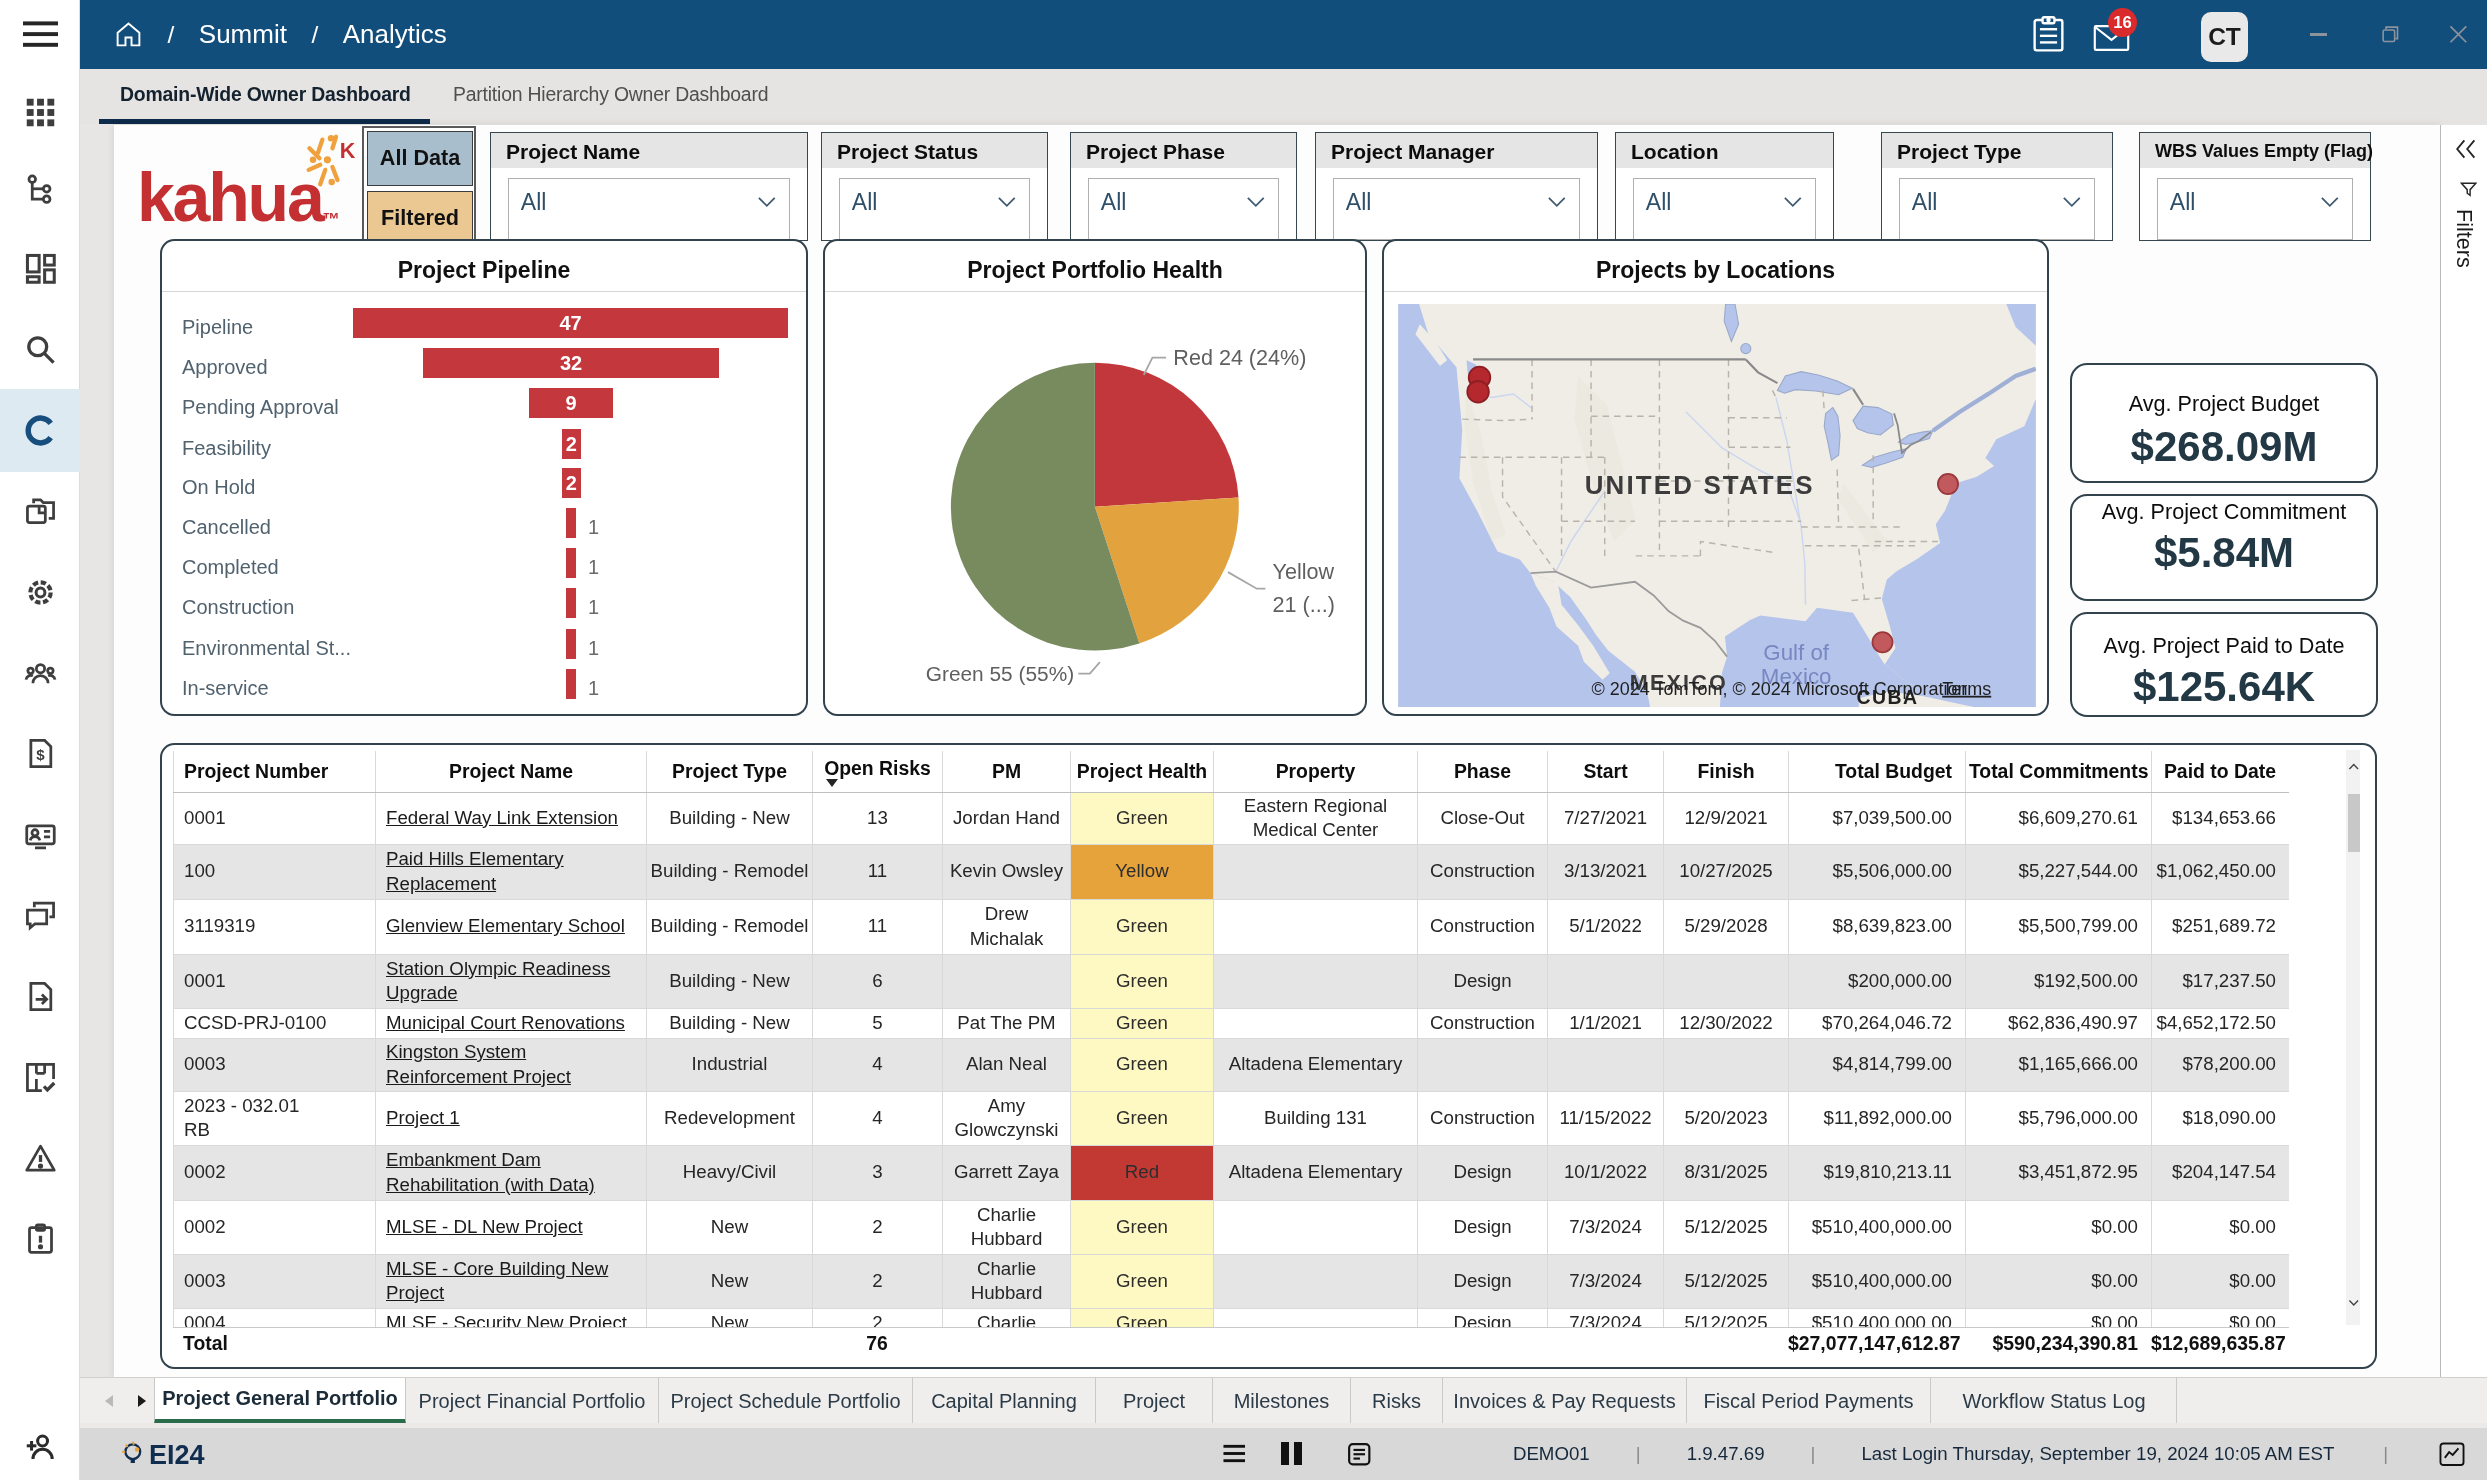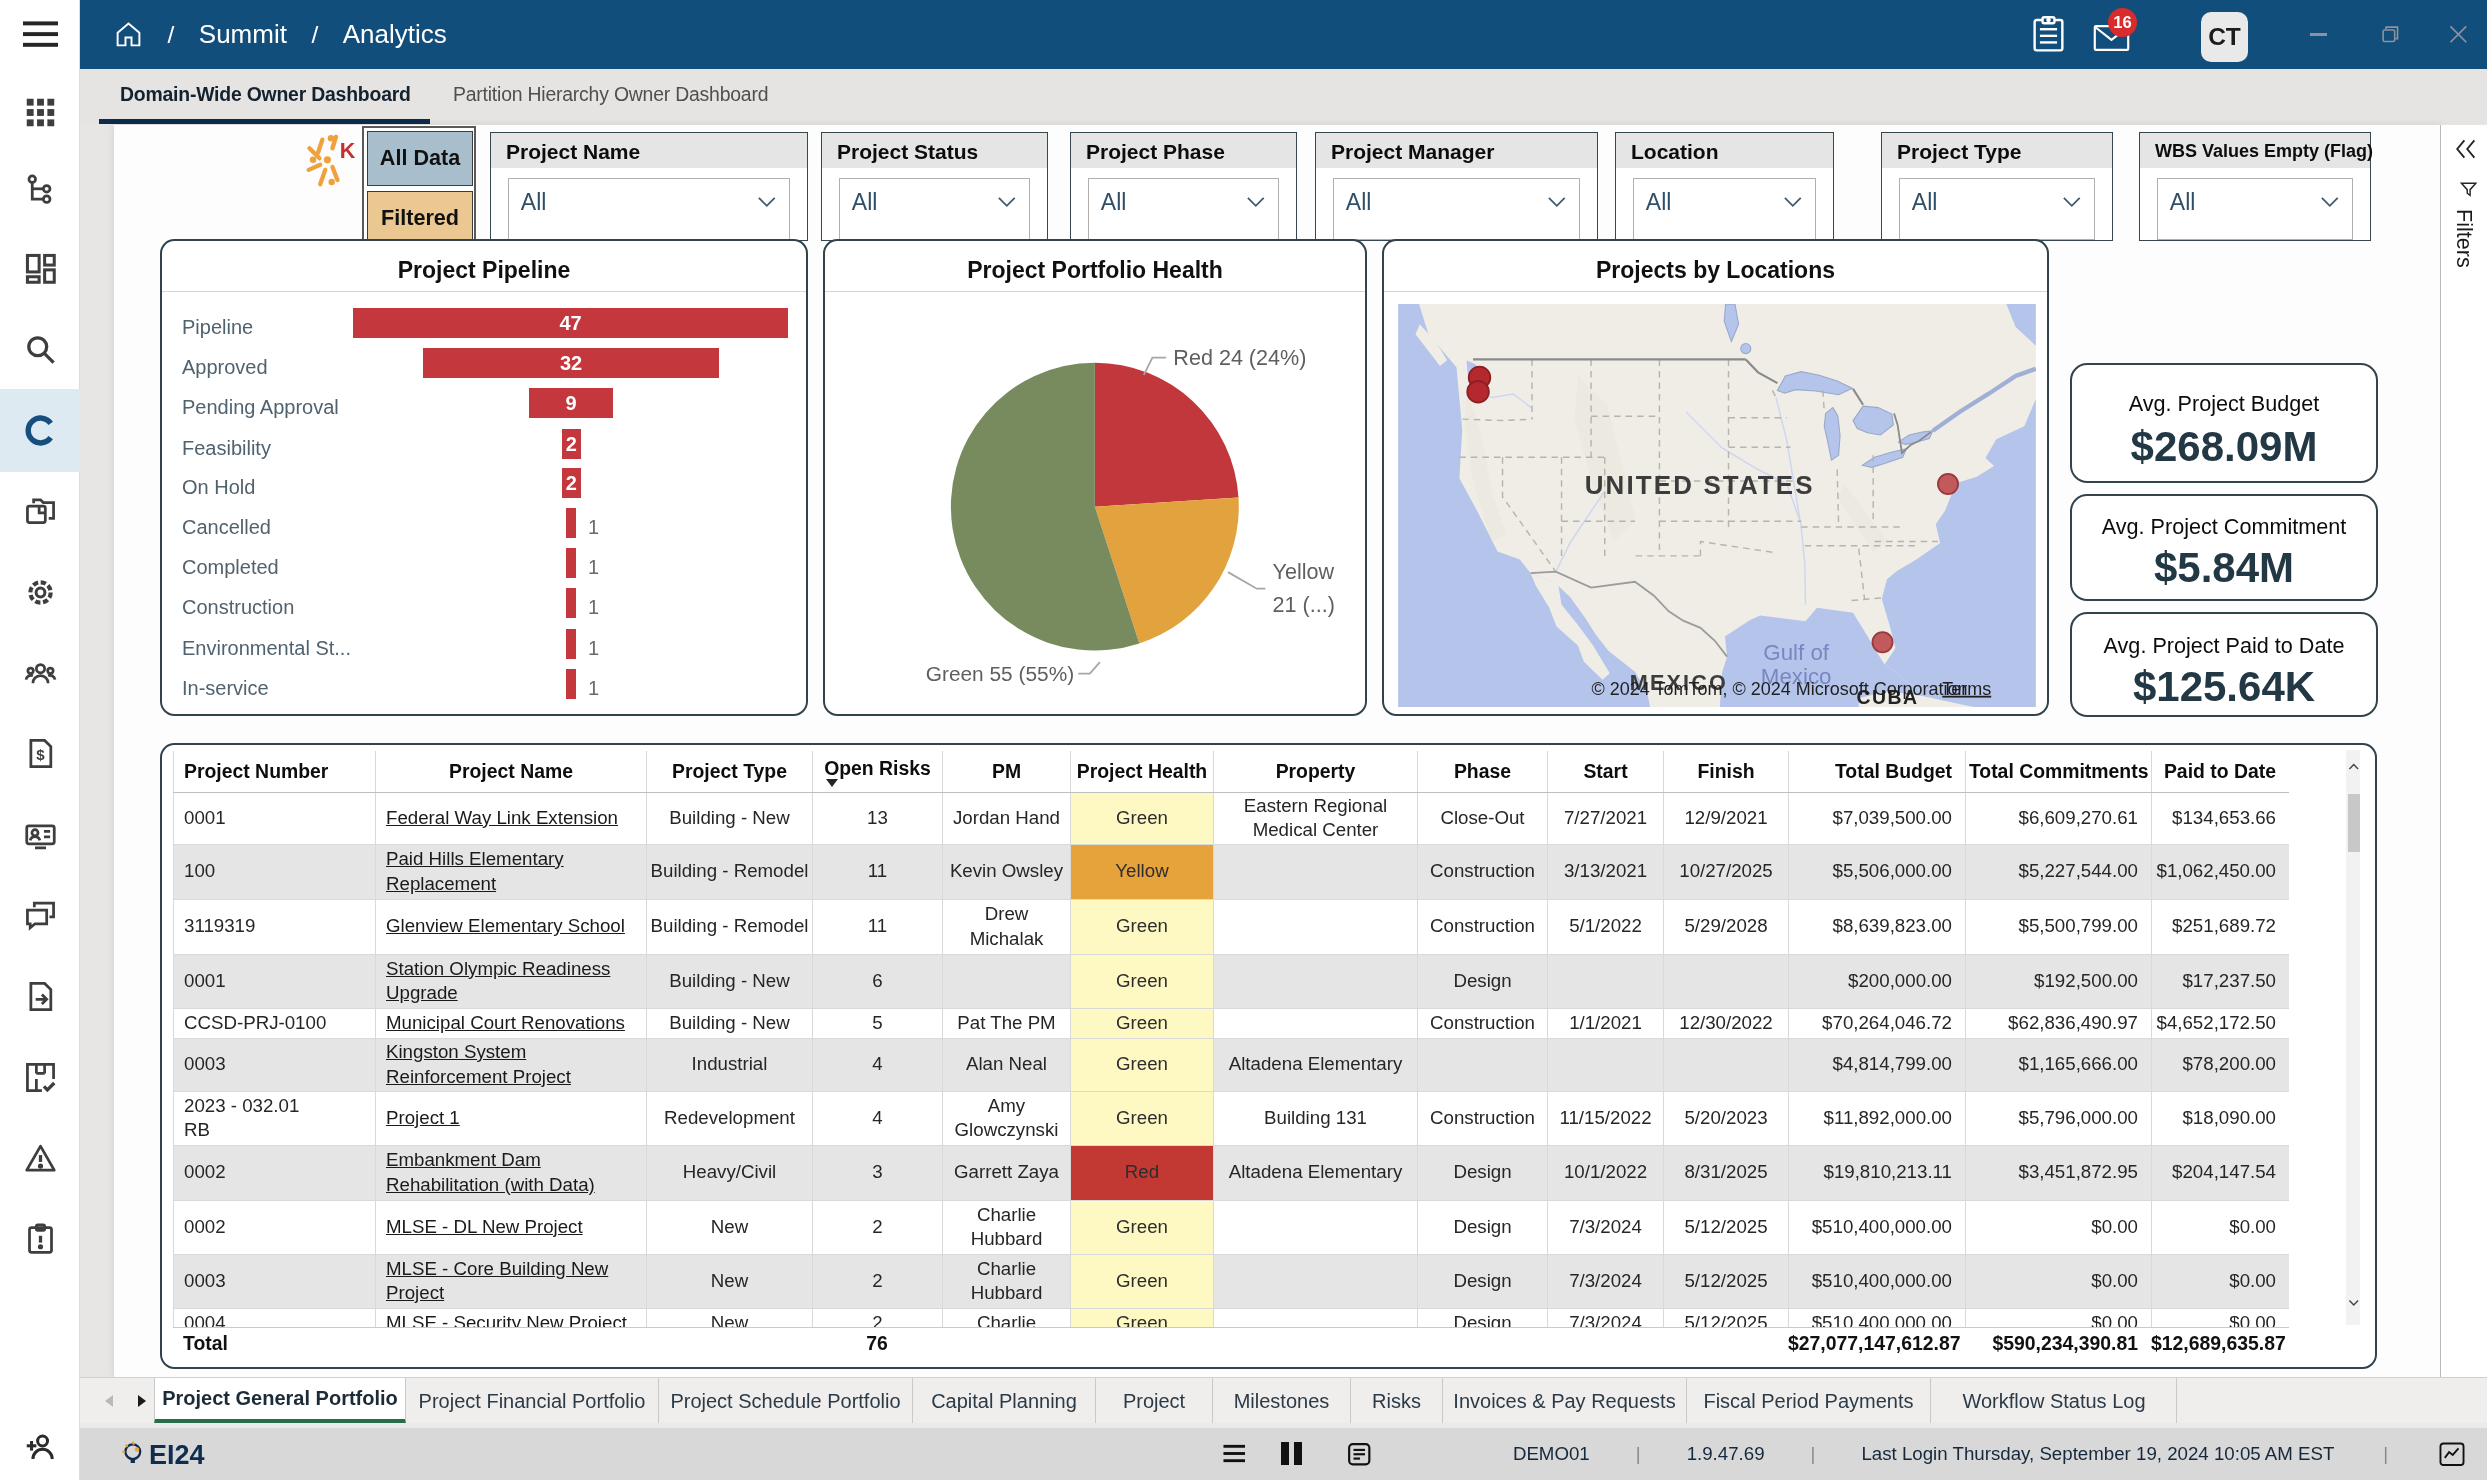--- a/index.html
+++ b/index.html
@@ -213,20 +213,21 @@
       <line x1="24" y1="2" x2="2" y2="24"></line>
   </svg>
 </div>
 <div id="tabrow">
   <div class="rtab" style="left:40px;font-weight:bold;color:#14212e;">Domain-Wide Owner Dashboard</div>
   <div class="rtab" style="left:373px;color:#4f4f4f;">Partition Hierarchy Owner Dashboard</div>
   <div id="tabuline"></div>
 </div>
 <div id="canvas">
 
+  <div class="abs" style="left:23px;top:33px;font-size:68px;font-weight:bold;letter-spacing:-2.2px;color:#c43032;">kahua<span style="font-size:17.3px;letter-spacing:0;vertical-align:-4.3px;">™</span></div>
   <svg class="abs" style="left:191px;top:5.8px" width="52" height="59" viewBox="0 0 72 82">
     <g stroke="#efa13d" stroke-width="6" stroke-linecap="round">
       <line x1="24" y1="12" x2="18" y2="30"></line>
       <line x1="6" y1="24" x2="20" y2="38"></line>
       <line x1="5" y1="54" x2="21" y2="47"></line>
       <line x1="21" y1="74" x2="28" y2="54"></line>
       <line x1="43" y1="8" x2="38" y2="24"></line>
       <line x1="38" y1="50" x2="45" y2="68"></line>
     </g>
     <g fill="#efa13d">
@@ -426,21 +427,21 @@
       <circle cx="764" cy="250" r="14" fill="#c2595c" stroke="#99393c" stroke-width="2.5"></circle>
       <circle cx="673" cy="470" r="14" fill="#c2595c" stroke="#99393c" stroke-width="2.5"></circle>
     </svg>
   </div>
 
   <div class="kpi" style="top:238px;height:120px;">
       <div class="t" style="margin-top:26px;">Avg. Project Budget</div>
       <div class="v" style="margin-top:5.8px;">$268.09M</div>
     </div>
   <div class="kpi" style="top:369px;height:107px;">
-      <div class="t" style="margin-top:18px;">Avg. Project Commitment</div>
+      <div class="t" style="margin-top:3px;">Avg. Project Commitment</div>
       <div class="v" style="margin-top:4.3px;">$5.84M</div>
     </div>
   <div class="kpi" style="top:487px;height:105px;">
       <div class="t" style="margin-top:18.7px;">Avg. Project Paid to Date</div>
       <div class="v" style="margin-top:4.3px;">$125.64K</div>
     </div>
 
   <div class="panel" style="left:46px;top:618px;width:2217px;height:626px;"></div>
   <div class="abs" style="left:59px;top:626px;width:2116px;height:576px;overflow:hidden;background:#fff;">
     <table id="ptable">

